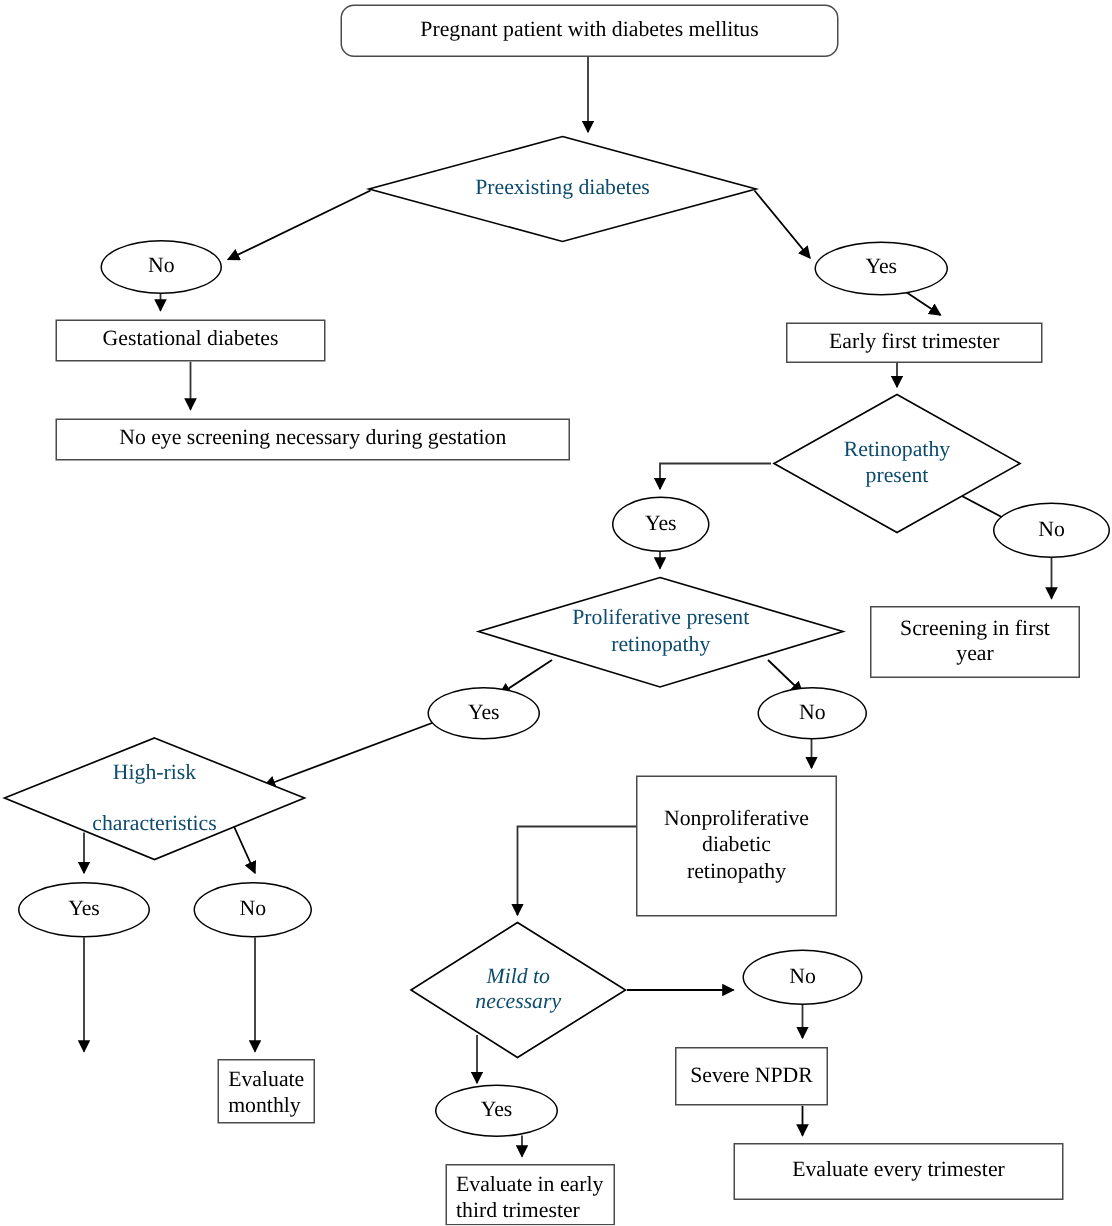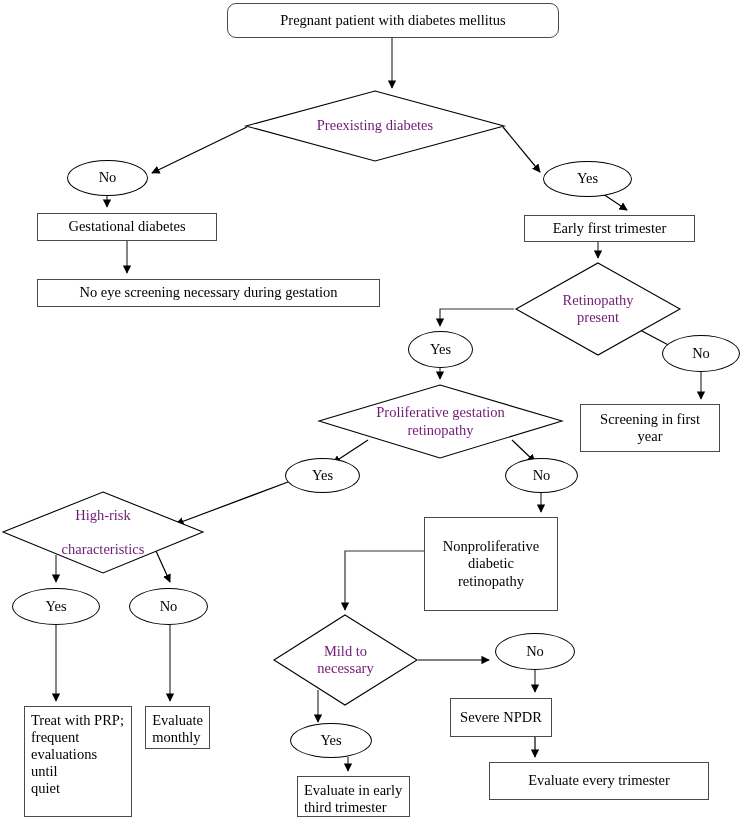--- a/index.html
+++ b/index.html
@@ -67,21 +67,21 @@
     position: absolute;
     left: 0;
     top: 0;
     width: 100%;
     height: 100%;
     display: flex;
     align-items: center;
     justify-content: center;
     text-align: center;
     font-size: 14.5px;
-    color: #701a75;
+    color: #0c4a6e;
     line-height: 1.2;
   }
 </style>
 </head>
 <body>
 
 <div id="flowchart-root">
 
   <svg id="edges" viewBox="0 0 741 817">
     <defs>
@@ -200,21 +200,21 @@
       <div>year</div>
     </div>
   </div>
 
   <div class="diamond-wrap" style="left:318px; top:384px; width:245px; height:75px;">
     <svg width="245" height="75" viewBox="0 0 245 75">
       <polygon points="122,1 244,37 122,74 1,37" fill="#ffffff" stroke="#000000" stroke-width="1.1"></polygon>
     </svg>
     <div class="diamond-label">
       <div>
-        <div>Proliferative gestation</div>
+        <div>Proliferative present</div>
         <div>retinopathy</div>
       </div>
     </div>
   </div>
 
   <div class="node ellipse" style="left:285px; top:458px; width:75px; height:35px;">
     <span>Yes</span>
   </div>
 
   <div class="node ellipse" style="left:505px; top:458px; width:73px; height:35px;">
@@ -234,46 +234,37 @@
   </div>
 
   <div class="node ellipse" style="left:12px; top:588px; width:88px; height:37px;">
     <span>Yes</span>
   </div>
 
   <div class="node ellipse" style="left:129px; top:588px; width:79px; height:37px;">
     <span>No</span>
   </div>
 
-  <div class="node box left-align" style="left:24px; top:706px; width:108px; height:111px;">
-    <div>
-      <div>Treat with PRP;</div>
-      <div>frequent</div>
-      <div>evaluations</div>
-      <div>until</div>
-      <div>quiet</div>
-    </div>
-  </div>
 
   <div class="node box left-align" style="left:145px; top:706px; width:65px; height:43px;justify-content:center;">
     <div>
       <div>Evaluate</div>
       <div>monthly</div>
     </div>
   </div>
 
   <div class="node box" style="left:424px; top:517px; width:134px; height:94px;">
     <div>
       <div>Nonproliferative</div>
       <div>diabetic</div>
       <div>retinopathy</div>
     </div>
   </div>
 
-  <div class="diamond-wrap" style="left:273px; top:614px; width:145px; height:92px;">
+  <div class="diamond-wrap" style="left:273px; top:614px; width:145px; height:92px;font-style:italic;">
     <svg width="145" height="92" viewBox="0 0 145 92">
       <polygon points="72,1 144,46 72,91 1,46" fill="#ffffff" stroke="#000000" stroke-width="1.1"></polygon>
     </svg>
     <div class="diamond-label">
       <div>
         <div>Mild to</div>
         <div>necessary</div>
       </div>
     </div>
   </div>

